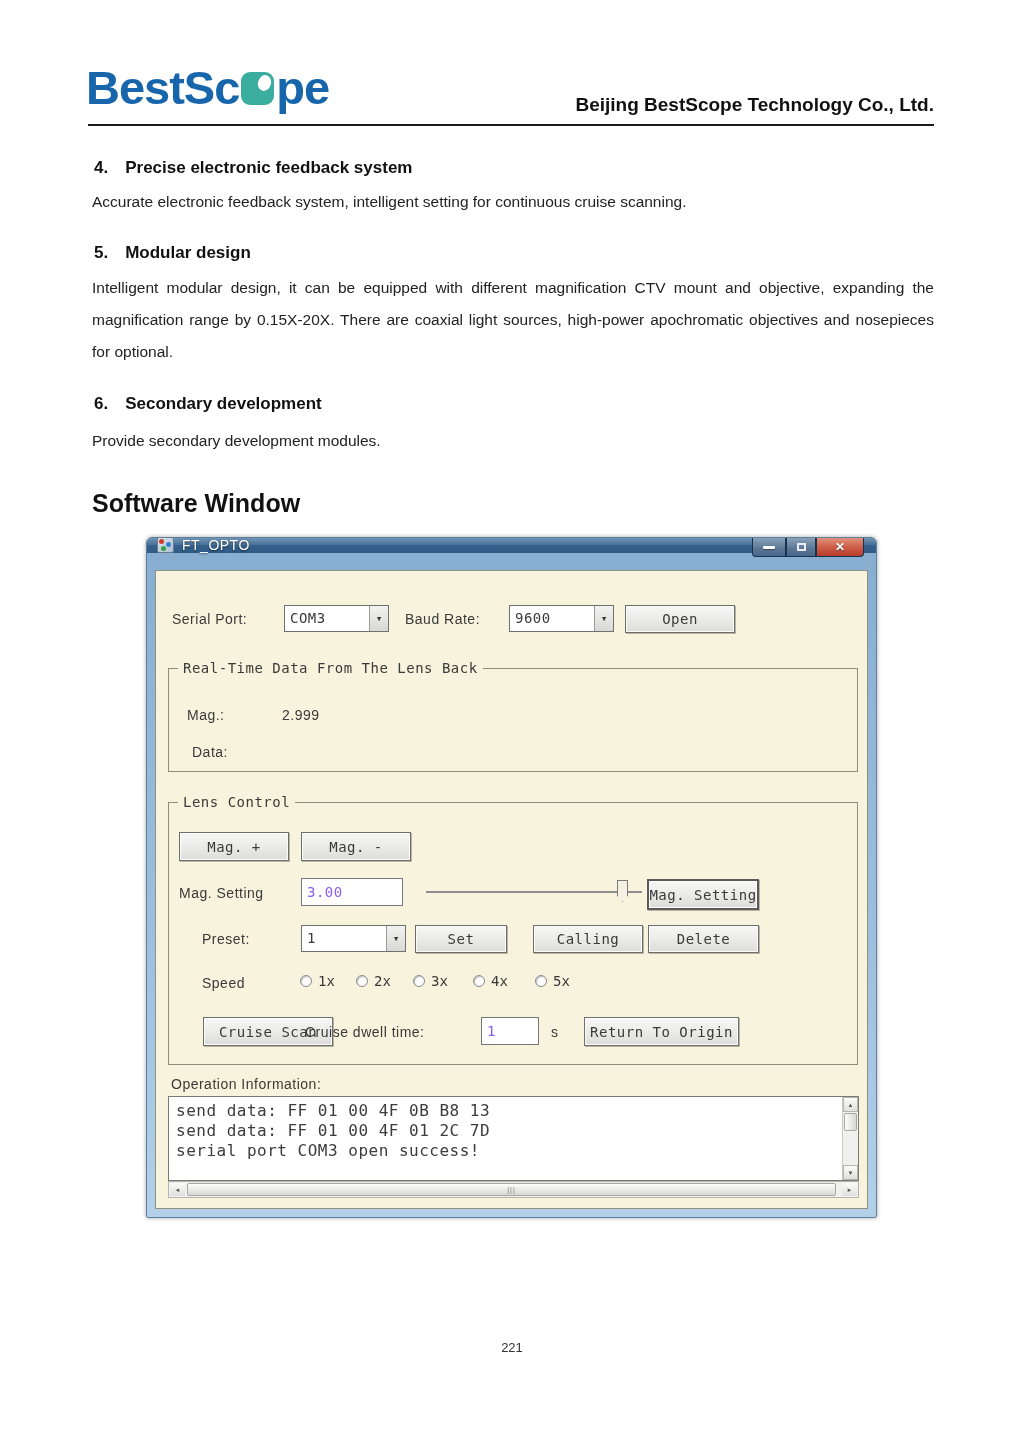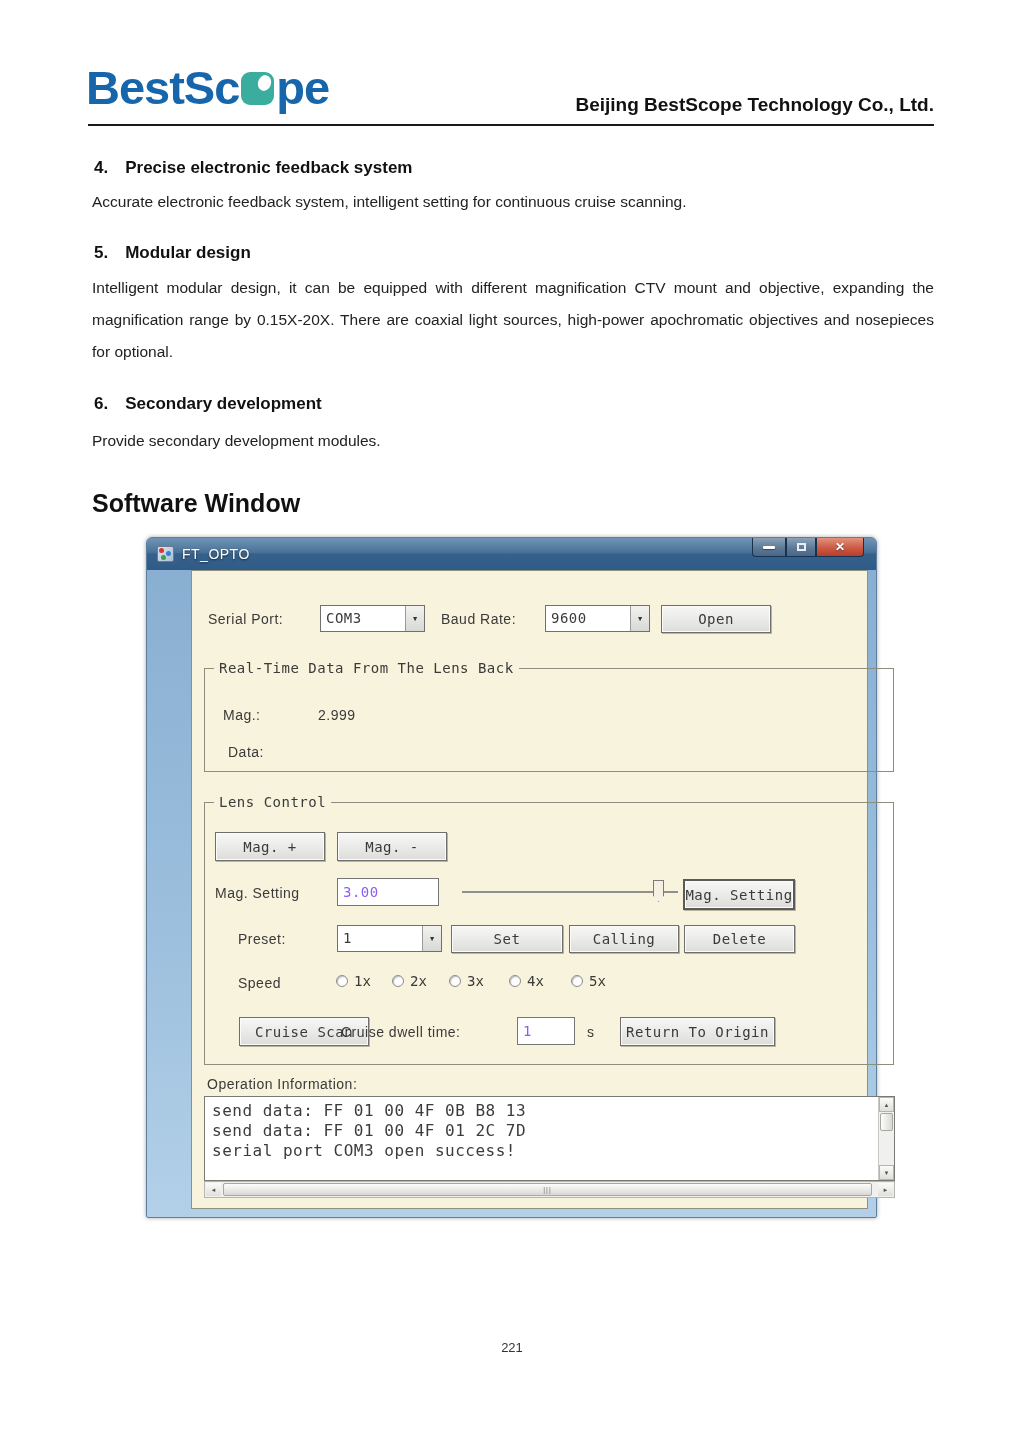--- a/index.html
+++ b/index.html
@@ -26,43 +26,43 @@
   .sec-body { position:absolute; left:92px; font-size:15.5px; color:#222; line-height:32px; }
   .justify { width:842px; text-align:justify; }
   .sw-head { position:absolute; left:92px; top:489px; font-size:25px; font-weight:bold; color:#111; }
   .page-num { position:absolute; top:1340px; left:0; width:100%; text-align:center; font-size:13px; color:#333; }
 
   
   .appwin { position:absolute; left:146px; top:537px; width:731px; height:681px;
             background:linear-gradient(180deg,#87add0,#9dc0de 60%,#b3d0e8);
             border:1px solid #5c7f9e; border-radius:6px 6px 2px 2px;
             box-shadow:0 0 4px rgba(0,0,0,.35); }
-  .titlebar { position:absolute; left:0; top:0; right:0; height:32px;
+  .titlebar { position:absolute; left:0; top:0; right:0; height:15px;
             background:linear-gradient(180deg,#6f94b6 0%,#4a7298 45%,#35618c 50%,#2f5b86 100%);
-            border-radius:5px 5px 0 0; display:flex; align-items:center; }
+            border-radius:5px 5px 0 0; display:flex; align-items:flex-end; }
   .appicon { width:17px; height:16px; margin-left:10px; position:relative;
             background:linear-gradient(135deg,#d9e6f2,#aebfd2); border:1px solid #6b7c8e; border-radius:2px; }
   .appicon i { position:absolute; width:5px; height:5px; border-radius:50%; }
   .appicon i:nth-child(1){ left:1px; top:1px;  background:#d23a2e; }
   .appicon i:nth-child(2){ left:8px; top:4px;  background:#3a7fd2; }
   .appicon i:nth-child(3){ left:3px; top:8px;  background:#3aa04a; }
   .title-text { color:#ffffff; font-size:14px; margin-left:8px; letter-spacing:.5px;
             text-shadow:0 1px 2px rgba(0,0,0,.6); }
   .caption-btns { position:absolute; right:12px; top:0; display:flex; }
   .cap { height:19px; border:1px solid #17324e; border-top:none; display:flex;
          align-items:center; justify-content:center; }
   .cap-min { width:34px; background:linear-gradient(180deg,#8ba2b8,#5a7693 60%,#49678a); border-radius:0 0 0 4px; }
   .cap-max { width:30px; background:linear-gradient(180deg,#8ba2b8,#5a7693 60%,#49678a); }
   .cap-close { width:48px; background:linear-gradient(180deg,#e0917c,#cc5b44 55%,#b83c2d); border-radius:0 0 4px 0; }
   .glyph-min { width:12px; height:3px; background:#fff; border-radius:1px; box-shadow:0 1px 1px rgba(0,0,0,.4); }
   .glyph-max { width:9px; height:8px; border:2px solid #e8eef4; }
   .glyph-x { color:#fff; font-size:12px; font-weight:bold; text-shadow:0 1px 1px rgba(0,0,0,.5); }
 
   .client { position:absolute; left:8px; right:8px; top:32px; bottom:8px;
-            background:#F7F3DC; border:1px solid #8f8f82;margin-left:36px; }
+            background:#F7F3DC; border:1px solid #8f8f82; }
 
   
   .mono, .btn, .combo, .tfield, .legend, .loglines { font-family:"DejaVu Sans Mono", monospace; }
   .lbl { position:absolute; font-size:14px; color:#3a3a3a; letter-spacing:.5px; white-space:nowrap; }
 
   .btn { position:absolute; background:linear-gradient(180deg,#f7f7f5,#ececea 45%,#dcdcd8);
          border:1px solid #6e6e6e; box-shadow:inset 0 0 0 1px #fbfbfb, 1px 1px 0 #b9b5a0;
          display:flex; align-items:center; justify-content:center;
          font-size:14px; color:#3a3a3a; letter-spacing:.5px; cursor:default; }
   .btn-default { border:2px solid #5a5a5a; }
@@ -183,21 +183,21 @@
         <input class="tfield" style="left: 132px; top: 75px; width: 102px; height: 28px;" value="3.00">
         <div class="slider-track" style="left:257px; top:88px; width:216px;"></div>
         <div class="slider-thumb" style="left:448px; top:77px;"></div>
         <div class="btn btn-default" style="left:478px; top:76px; width:112px; height:31px;">Mag. Setting</div>
 
         <div class="lbl" style="left:33px; top:128px;">Preset:</div>
         <div class="combo" style="left:132px; top:122px; width:105px; height:27px;">
           <div class="val">1</div>
           <div class="drop">▼</div>
         </div>
-        <div class="btn" style="left:246px; top:122px; width:112px; height:28px;">Set</div>
+        <div class="btn" style="left:246px; top:122px; width:92px; height:28px;">Set</div>
         <div class="btn" style="left:364px; top:122px; width:110px; height:28px;">Calling</div>
         <div class="btn" style="left:479px; top:122px; width:111px; height:28px;">Delete</div>
 
         <div class="lbl" style="left:33px; top:172px;">Speed</div>
         <div class="radio-item" style="left:131px; top:170px;">
             <div class="radio-dot"></div>
             <span class="lab">1x</span>
           </div>
         <div class="radio-item" style="left:187px; top:170px;">
             <div class="radio-dot"></div>

